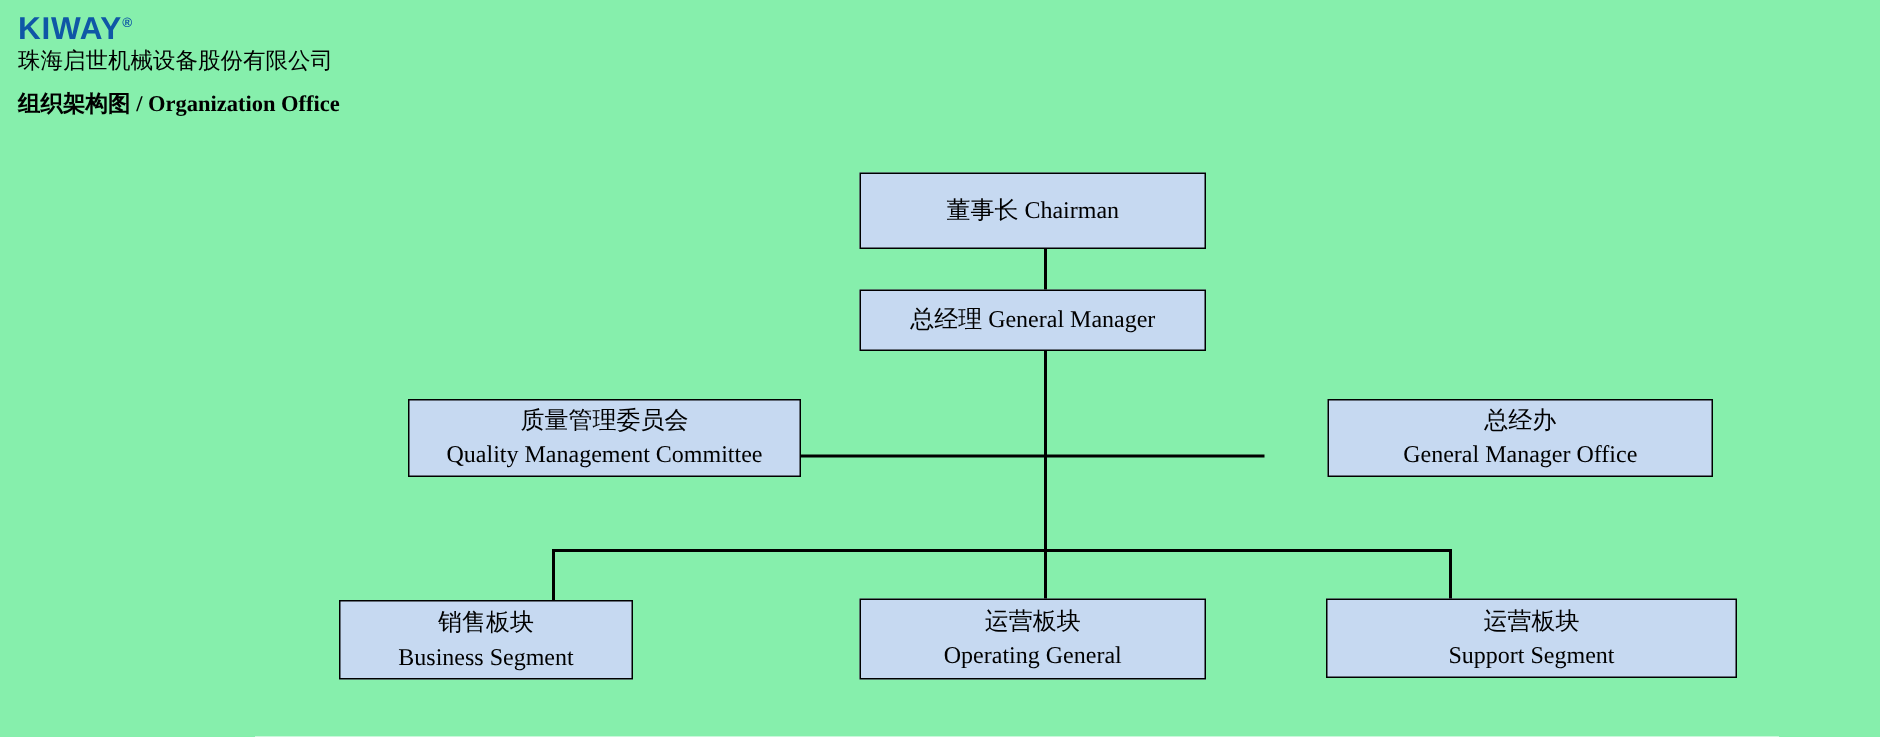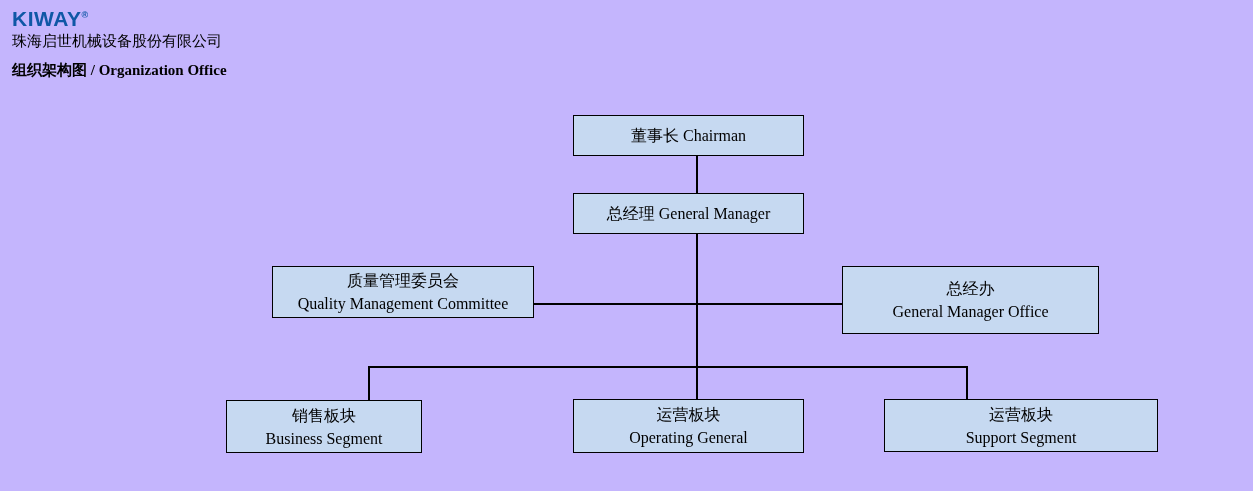--- a/index.html
+++ b/index.html
@@ -2,21 +2,21 @@
 <html style="--logo-blue: #0f57a6; --node-fill: #c6d9f1; --node-border: #000000; --connector: #000000;"><head>
 <meta charset="utf-8">
 <style>
   html, body { margin: 0; padding: 0; background: #ffffff; }
   * { box-sizing: border-box; }
 
   #canvas {
     position: relative;
     width: 1253px;
     height: 491px;
-    background: #c4b5fd;
+    background: #86efac;
     overflow: hidden;
     font-family: "Liberation Serif", "DejaVu Serif", serif;
     color: #000000;
   }
 
   
   .logo {
     position: absolute;
     left: 12px;
     top: 4px;
@@ -56,24 +56,24 @@
     border: 1.5px solid var(--node-border, #000000);
     display: flex;
     flex-direction: column;
     align-items: center;
     justify-content: center;
     text-align: center;
     font-size: 16px;
     line-height: 23px;
   }
 
-  .node-chairman  { left: 573px; top: 115px; width: 231px; height: 41px; }
+  .node-chairman  { left: 573px; top: 115px; width: 231px; height: 51px; }
   .node-gm        { left: 573px; top: 193px; width: 231px; height: 41px; }
   .node-qmc       { left: 272px; top: 266px; width: 262px; height: 52px; }
-  .node-gmo       { left: 842px; top: 266px; width: 257px; height: 68px; }
+  .node-gmo       { left: 885px; top: 266px; width: 257px; height: 52px; }
   .node-business  { left: 226px; top: 400px; width: 196px; height: 53px; }
   .node-operating { left: 573px; top: 399px; width: 231px; height: 54px; }
   .node-support   { left: 884px; top: 399px; width: 274px; height: 53px; }
 
   
   .line {
     position: absolute;
     background: var(--connector, #000000);
   }
   .line.v { width: 1.5px; }

